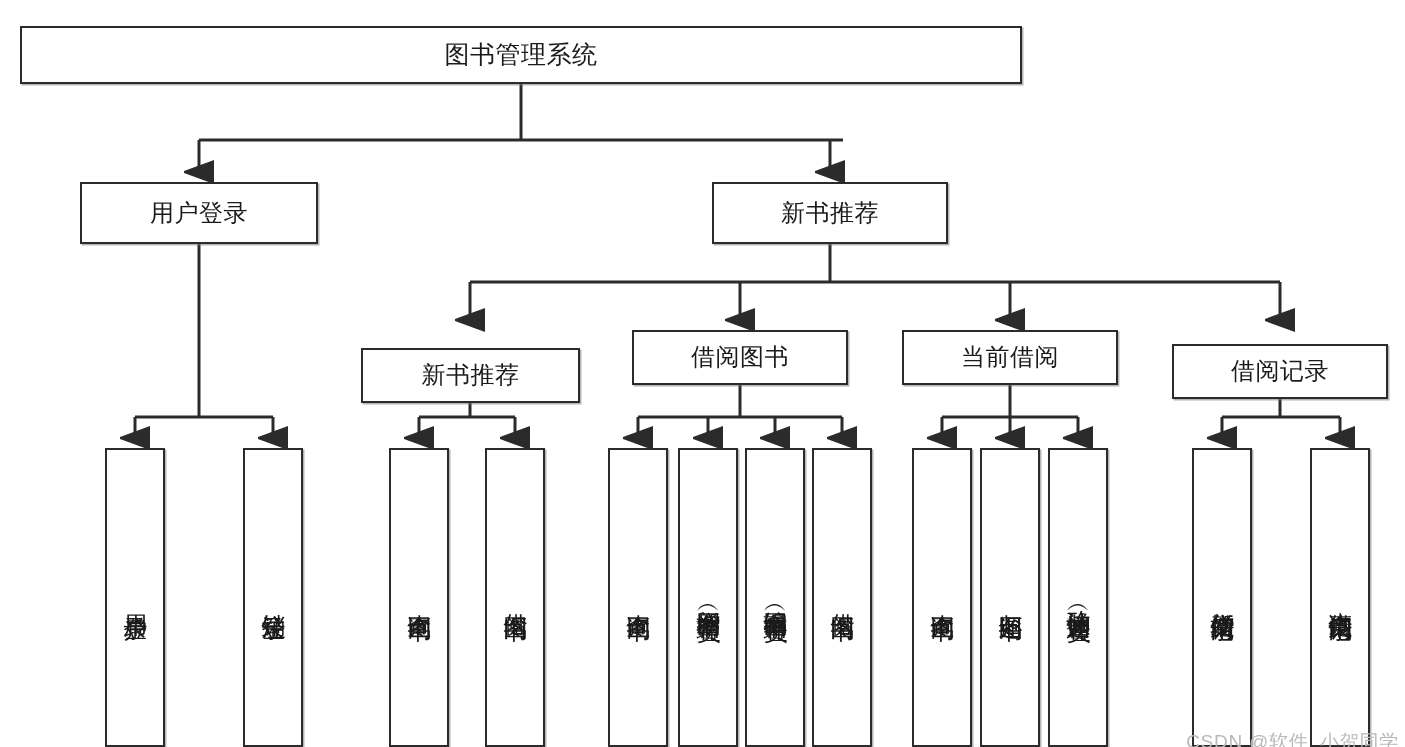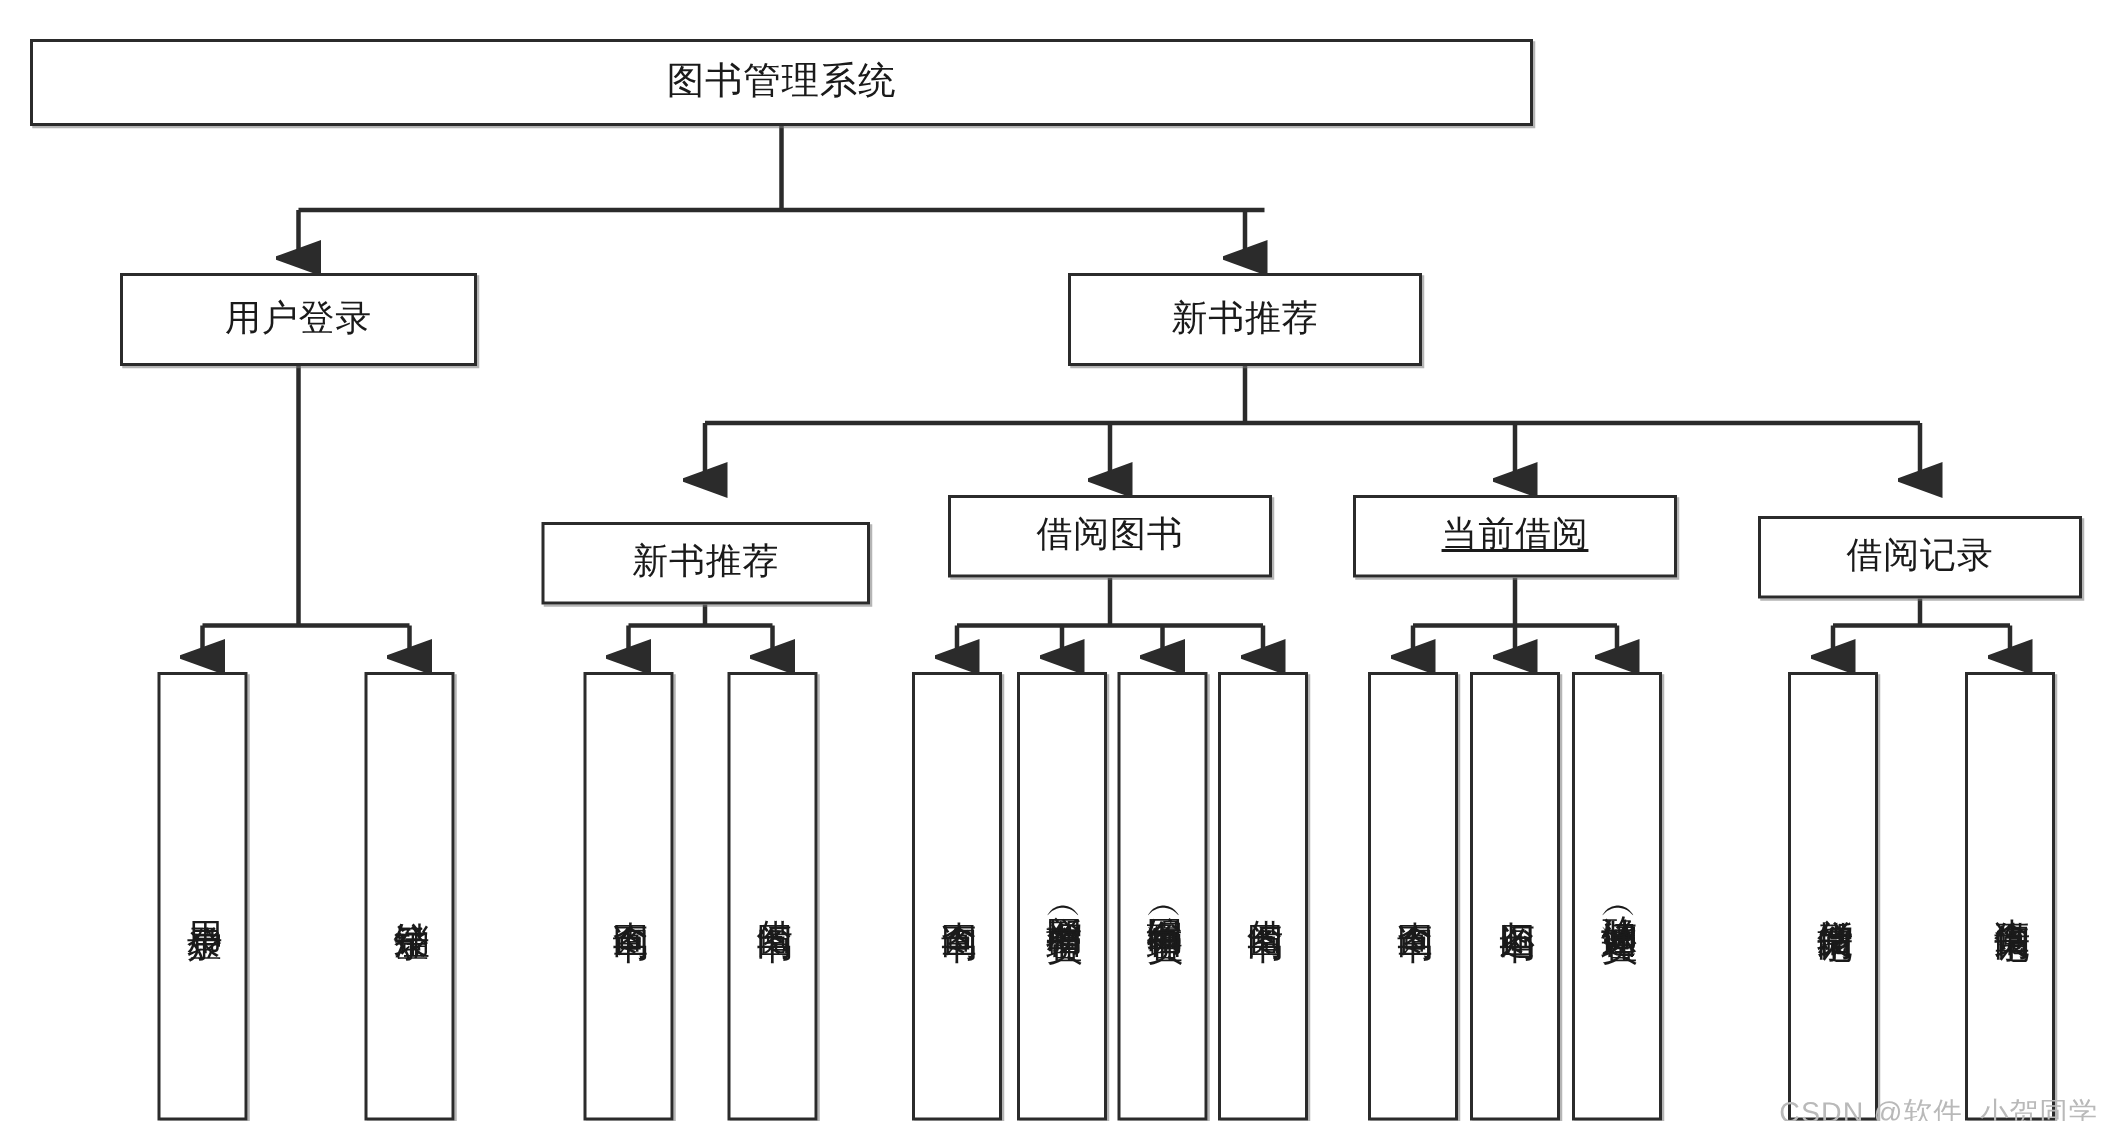--- a/index.html
+++ b/index.html
@@ -143,21 +143,21 @@
   <div class="node horiz" style="left:712px; top:170px; width:236px; height:62px;">
     <span class="label">新书推荐</span>
   </div>
 
   <div class="node horiz" style="left:361px; top:336px; width:219px; height:55px;">
     <span class="label">新书推荐</span>
   </div>
   <div class="node horiz" style="left:632px; top:318px; width:216px; height:55px;">
     <span class="label">借阅图书</span>
   </div>
-  <div class="node horiz" style="left:902px; top:318px; width:216px; height:55px;text-decoration:underline;">
+  <div class="node horiz" style="left:902px; top:318px; width:216px; height:55px;">
     <span class="label">当前借阅</span>
   </div>
   <div class="node horiz" style="left:1172px; top:332px; width:216px; height:55px;">
     <span class="label">借阅记录</span>
   </div>
 
   <div class="node vert" style="left:105px; top:436px; width:60px; height:299px;">
     <span class="label">用户登录</span>
   </div>
   <div class="node vert" style="left:243px; top:436px; width:60px; height:299px;">

